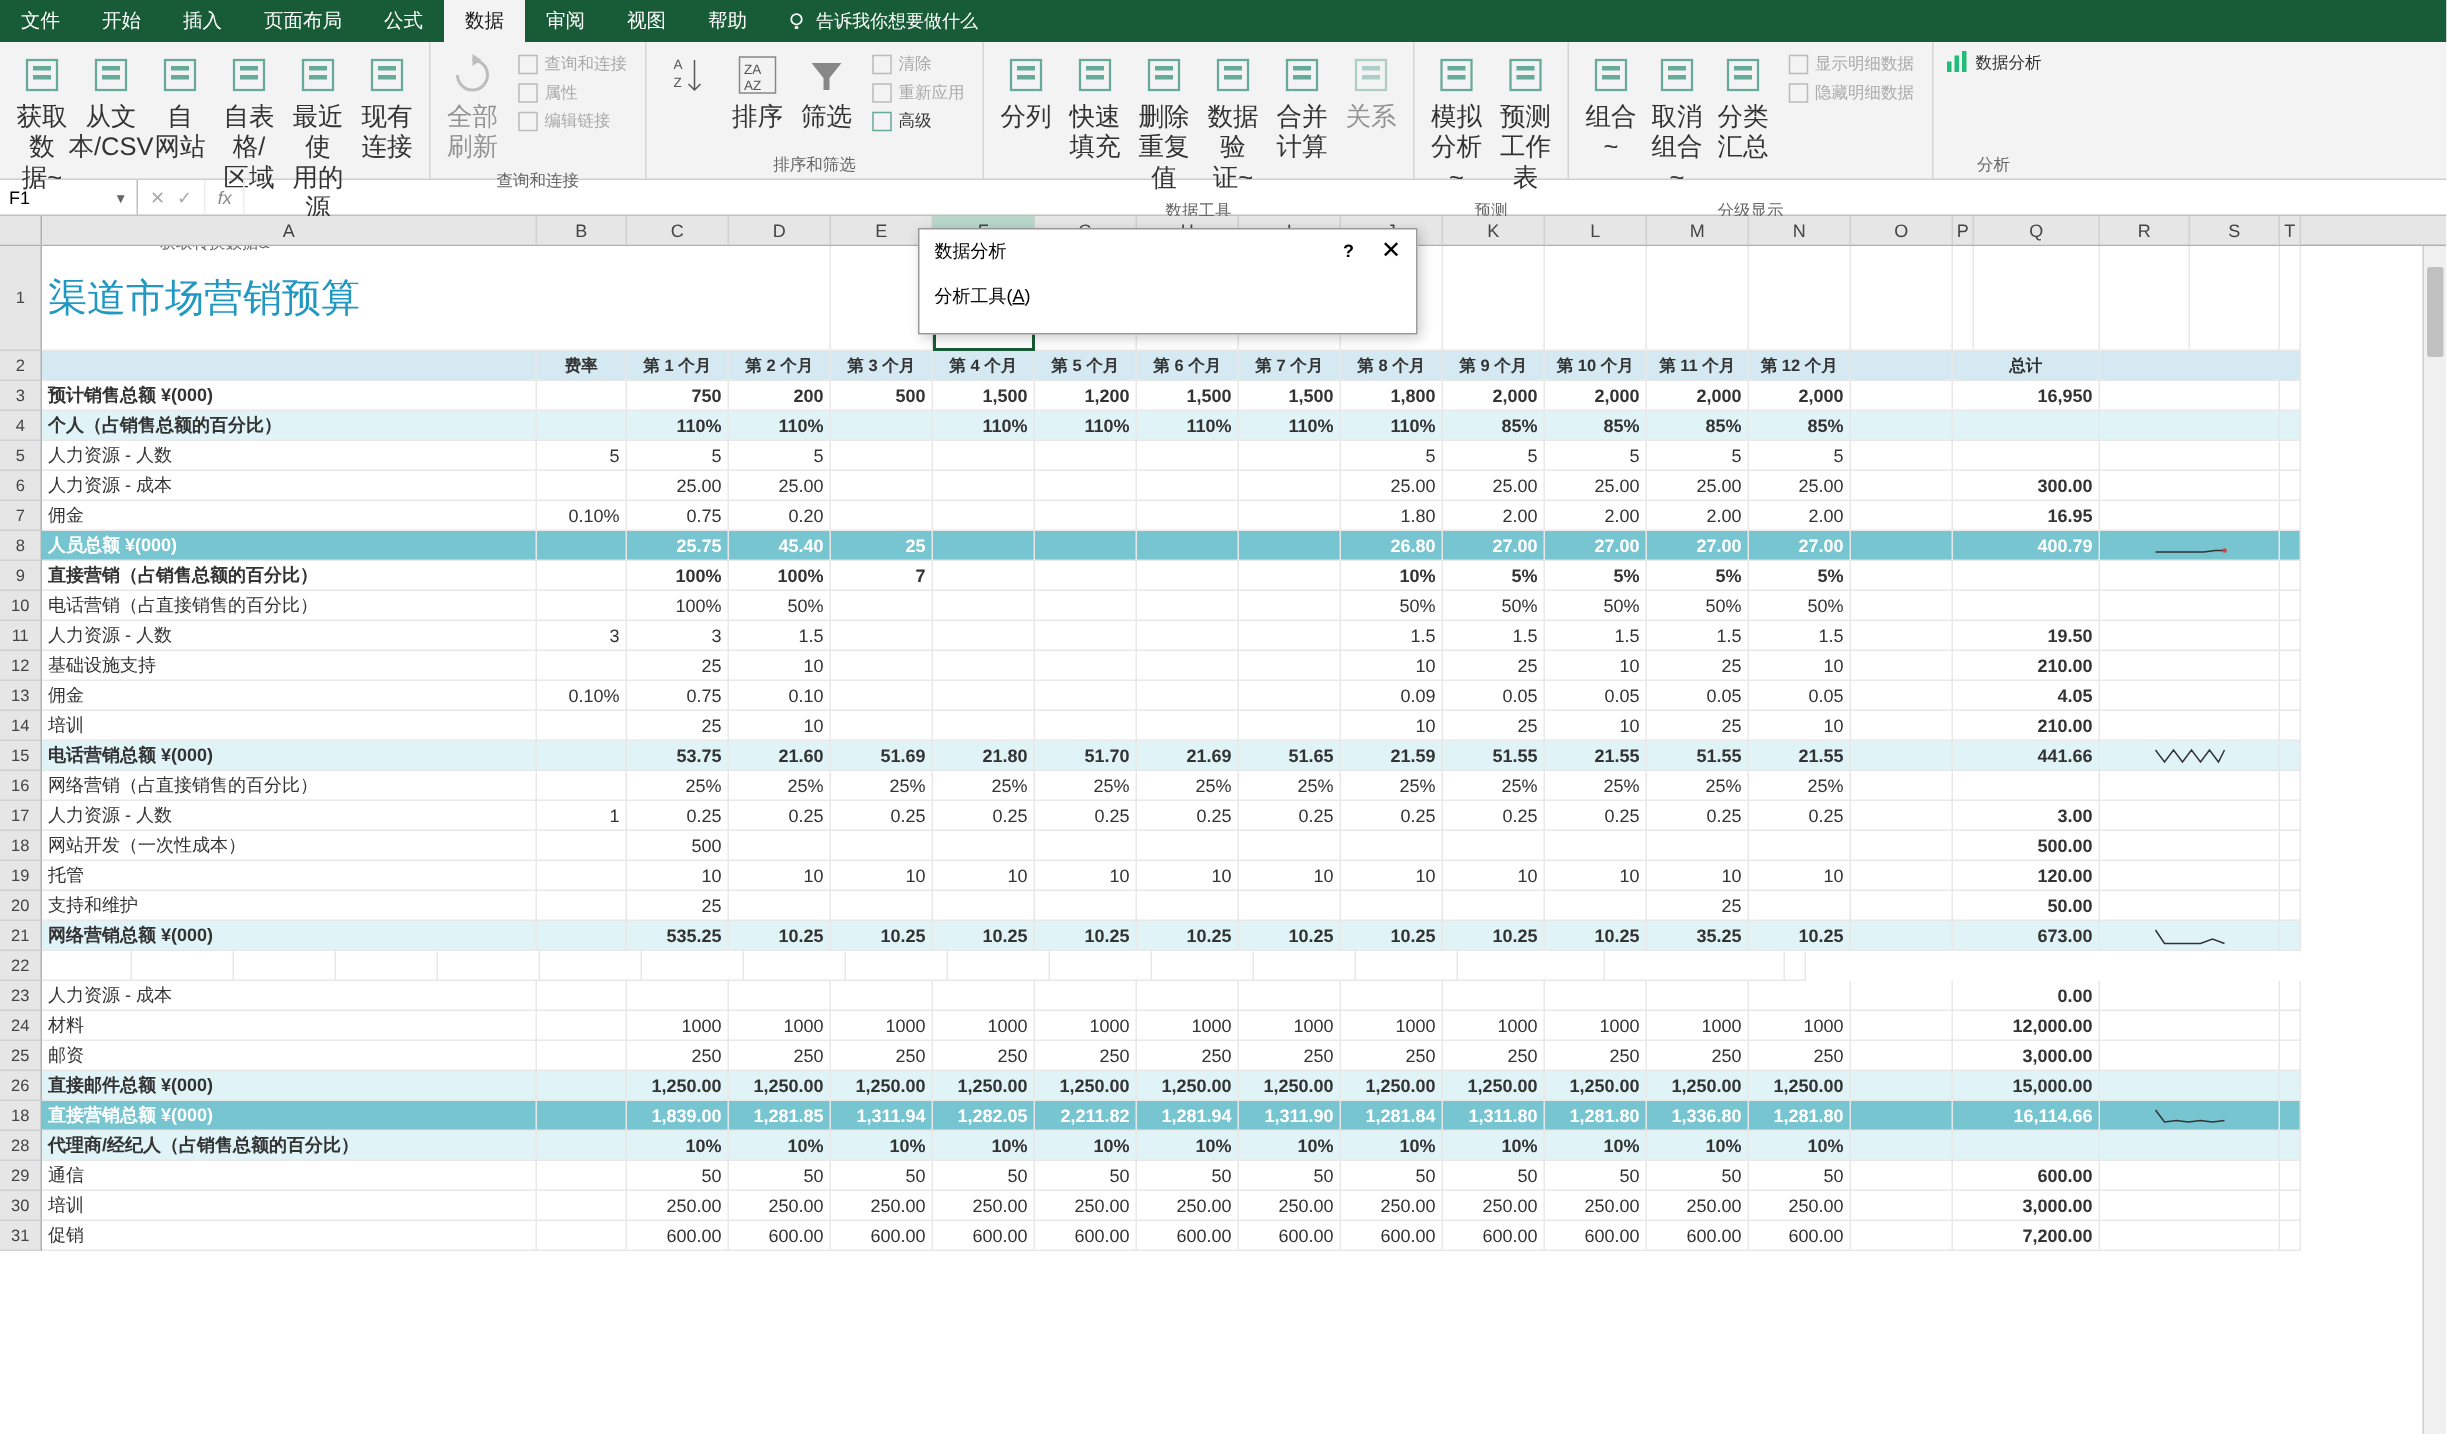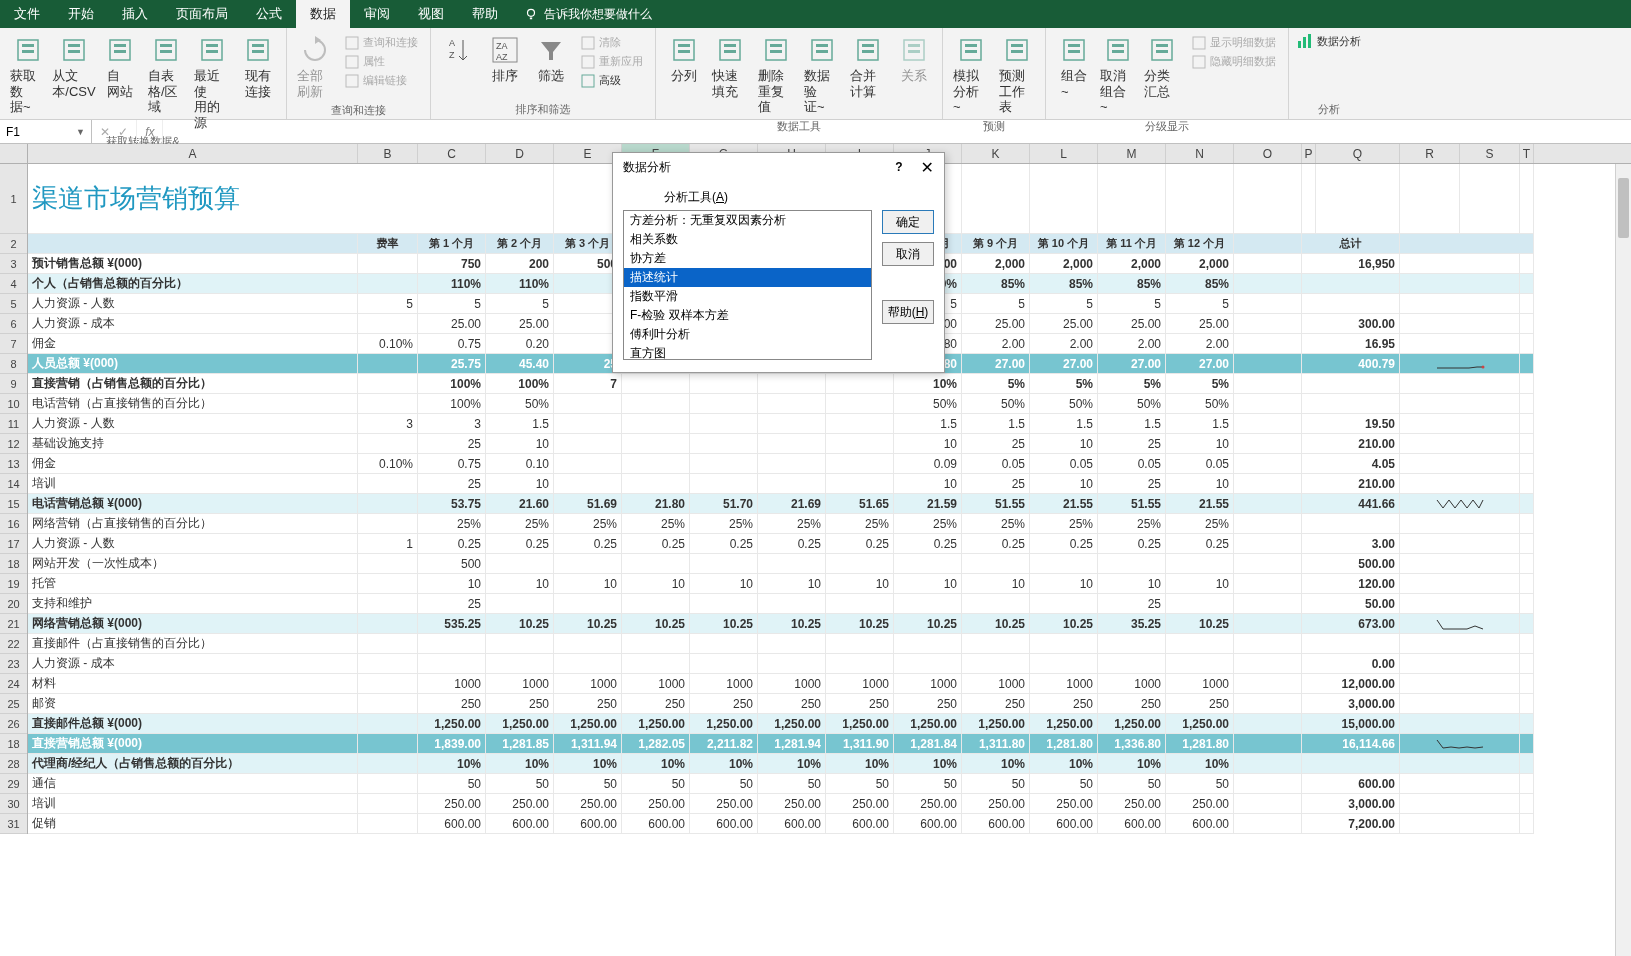--- a/index.html
+++ b/index.html
@@ -13,21 +13,21 @@
     .tell-me-icon { width: 14px; height: 14px; }
     
     
     .ribbon { background: #f3f3f3; height: 92px; border-bottom: 1px solid #d0d0d0; display: flex; }
     .ribbon-group { display: flex; flex-direction: column; border-right: 1px solid #d4d4d4; padding: 4px 6px 2px; }
     .ribbon-group-content { display: flex; flex: 1; gap: 2px; align-items: flex-start; }
     .ribbon-group-label { text-align: center; font-size: 11px; color: #666; padding-top: 2px; }
     .ribbon-btn-lg { display: flex; flex-direction: column; align-items: center; justify-content: flex-start; padding: 2px 4px; width: 44px; gap: 2px; cursor: pointer; }
     .ribbon-btn-lg.disabled { opacity: 0.5; cursor: default; }
     .ribbon-icon-lg { width: 32px; height: 32px; display: flex; align-items: center; justify-content: center; }
-    .ribbon-label { font-size: 13px; line-height: 1.2; color: #333; }
+    .ribbon-label { font-size: 17px; text-align: center; line-height: 1.2; color: #333; }
     .ribbon-col { display: flex; flex-direction: column; gap: 2px; padding: 2px 4px; }
     .ribbon-btn-sm { display: flex; align-items: center; gap: 4px; font-size: 11px; color: #333; cursor: pointer; padding: 1px 2px; white-space: nowrap; }
     .ribbon-btn-sm.disabled { color: #aaa; cursor: default; }
     
     
     .formula-bar { height: 24px; border-bottom: 1px solid #c0c0c0; display: flex; align-items: center; background: #fff; }
     .name-box { width: 92px; height: 100%; border-right: 1px solid #c0c0c0; display: flex; align-items: center; padding: 0 6px; justify-content: space-between; }
     .name-box-dd { color: #666; font-size: 9px; }
     .formula-icons { display: flex; gap: 8px; padding: 0 8px; color: #aaa; }
     .fx-label { font-style: italic; color: #888; border-left: 1px solid #eee; border-right: 1px solid #eee; padding: 0 8px; height: 100%; display: flex; align-items: center; }
@@ -58,21 +58,21 @@
     .selected-cell { border: 2px solid #185c37 !important; }
     .sparkline { width: 56px; justify-content: center; }
     
     
     .dialog-backdrop { position: absolute; top: 152px; left: 612px; width: 333px; background: #fff; border: 1px solid #999; box-shadow: 2px 2px 8px rgba(0,0,0,0.2); z-index: 100; }
     .dialog-title { height: 28px; display: flex; align-items: center; justify-content: space-between; padding: 0 4px 0 10px; font-size: 12px; }
     .dialog-help-close { display: flex; align-items: center; gap: 12px; }
     .dialog-help { font-weight: bold; cursor: pointer; }
     .dialog-close { font-size: 16px; cursor: pointer; padding: 0 6px; }
     .dialog-body { padding: 8px 10px 12px; }
-    .dialog-label { font-size: 12px; margin-bottom: 4px; margin-left: 41px; }
+    .dialog-label { font-size: 12px; margin-bottom: 4px; }
     .dialog-label u { text-decoration: underline; }
     .dialog-row { display: flex; gap: 10px; }
     .dialog-list { flex: 1; border: 1px solid #888; height: 150px; overflow-y: auto; background: #fff; font-size: 12px; }
     .dialog-list-item { padding: 1px 6px; cursor: pointer; }
     .dialog-list-item.selected { background: #0a64c8; color: #fff; }
     .dialog-buttons { display: flex; flex-direction: column; gap: 8px; }
     .dialog-btn { width: 52px; height: 24px; border: 1px solid #888; background: #f0f0f0; font-size: 12px; cursor: pointer; display: flex; align-items: center; justify-content: center; }
     .dialog-btn.primary { border: 1px solid #2a7ab9; }
     
     
@@ -908,21 +908,20 @@
           <div class="cell" style="width:68px"></div>
           <div class="cell total-col" style="width:98px">673.00</div>
           <div class="cell sparkline" style="width:120px">
             <svg width="50" height="16">
               <polyline points="2,4 8,13 16,13 24,13 32,13 40,10 48,13" fill="none" stroke="#333"></polyline>
             </svg>
           </div>
           <div class="cell" style="width:14px"></div>
         </div>
         <div class="row ">
-          <div class="cell left" style="width:330px">直接邮件（占直接销售的百分比）</div>
           <div class="cell" style="width:60px"></div>
           <div class="cell" style="width:68px"></div>
           <div class="cell" style="width:68px"></div>
           <div class="cell" style="width:68px"></div>
           <div class="cell" style="width:68px"></div>
           <div class="cell" style="width:68px"></div>
           <div class="cell" style="width:68px"></div>
           <div class="cell" style="width:68px"></div>
           <div class="cell" style="width:68px"></div>
           <div class="cell" style="width:68px"></div>
@@ -1128,34 +1127,14 @@
 <div class="dialog-backdrop">
   <div class="dialog-title">
     <span>数据分析</span>
     <div class="dialog-help-close">
       <span class="dialog-help">?</span>
       <span class="dialog-close">✕</span>
     </div>
   </div>
   <div class="dialog-body">
     <div class="dialog-label"><span>分析工具(<u>A</u>)</span></div>
-    <div class="dialog-row">
-      <div class="dialog-list" id="dlglist">
-          <div class="dialog-list-item ">方差分析：无重复双因素分析</div>
-          <div class="dialog-list-item ">相关系数</div>
-          <div class="dialog-list-item ">协方差</div>
-          <div class="dialog-list-item selected">描述统计</div>
-          <div class="dialog-list-item ">指数平滑</div>
-          <div class="dialog-list-item ">F-检验 双样本方差</div>
-          <div class="dialog-list-item ">傅利叶分析</div>
-          <div class="dialog-list-item ">直方图</div>
-        </div>
-      <div class="dialog-buttons">
-        <div class="dialog-btn primary">确定</div>
-        <div class="dialog-btn">取消</div>
-        <div style="height:18px"></div>
-        <div class="dialog-btn">
-            <span>帮助(<u>H</u>)</span>
-          </div>
-      </div>
-    </div>
   </div>
 </div>
 
 </body></html>

